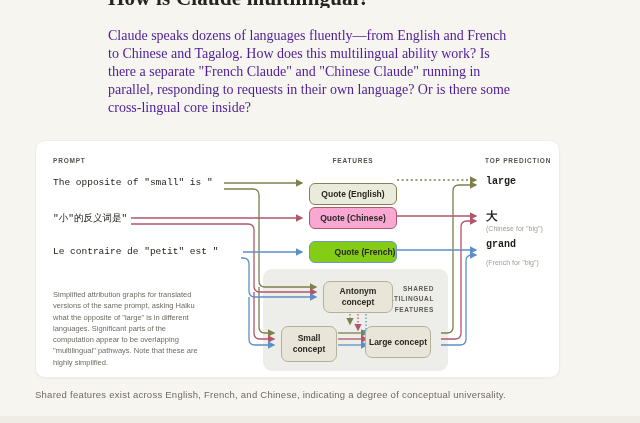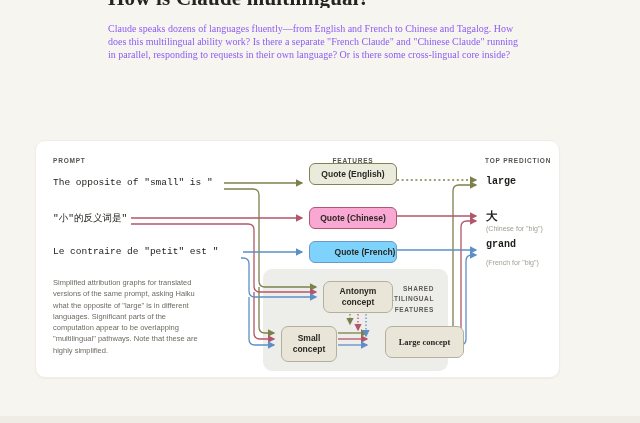--- a/index.html
+++ b/index.html
@@ -9,22 +9,22 @@
     font-family:"Liberation Sans", sans-serif;
   }
   
   .heading-clip { position:absolute; left:108px; top:0; width:430px; height:8px; overflow:hidden; }
   .heading-clip h2 {
     margin:-14px 0 0 0; font-family:"Liberation Serif", serif;
     font-size:21px; font-weight:700; color:#26241f; letter-spacing:.2px;
   }
   .paragraph {
     position:absolute; left:108px; top:13px; width:412px;
-    font-family:"Liberation Serif", serif; font-size:10px; line-height:1.29;
-    color:#8b5cf6;
+    font-family:"Liberation Serif", serif; font-size:14px; line-height:1.29;
+    color:#4c1d95;
   }
   
   .figure-card {
     position:absolute; left:35px; top:140px; width:525px; height:238px;
     background:#ffffff; border:1px solid #efede6; border-radius:10px;
     box-sizing:border-box; box-shadow:0 1px 2px rgba(0,0,0,.04);
   }
   .col-header {
     position:absolute; top:16px; font-size:6.5px; font-weight:bold;
     letter-spacing:.8px; color:#55534c;
@@ -41,45 +41,45 @@
   .pt-1 { top:36px; } .pt-2 { top:71px; } .pt-3 { top:105px; }
 
   .figure-svg { position:absolute; left:0; top:0; }
 
   .qbox {
     position:absolute; left:273px; width:88px; height:22px; box-sizing:border-box;
     border-radius:6px; border:1.3px solid; display:flex; align-items:center;
     justify-content:center; font-size:8.5px; font-weight:bold; color:#2a2823;
     background:#fff;
   }
-  .qb-en { top:22px;  background:#eaebdc; border-color:#81844f; }
+  .qb-en { top:42px;  background:#eaebdc; border-color:#81844f; }
   .qb-zh { top:66px;  background:#f9a8d4; border-color:#b2566b; }
-  .qb-fr { top:100px; background:#7dd3fc; border-color:#6d97c9;padding-left:24px; }
+  .qb-fr { top:100px; background:#84cc16; border-color:#6d97c9;padding-left:24px; }
 
   .shared-region {
     position:absolute; left:227px; top:128px; width:185px; height:102px;
     background:#ededea; border-radius:9px;
   }
   .shared-label {
     position:absolute; left:300px; top:143px; width:98px; text-align:right;
     font-size:6.5px; font-weight:bold; letter-spacing:.6px; color:#5d5b53;
     line-height:1.6;
   }
   .cbox {
     position:absolute; box-sizing:border-box; background:#e9e6d9;
     border:1px solid #b5b09c; border-radius:7px; display:flex; align-items:center;
     justify-content:center; text-align:center; font-size:8.5px; font-weight:bold;
     color:#2a2823; line-height:1.25; padding:2px;
   }
   .cb-antonym { left:287px; top:140px; width:70px; height:32px; }
   .cb-small   { left:245px; top:185px; width:56px; height:36px; }
-  .cb-large   { left:349px; top:185px; width:79px; height:32px;font-family:Liberation Serif, serif; }
+  .cb-large   { left:329px; top:185px; width:66px; height:32px; }
 
   .side-note {
-    position:absolute; left:17px; top:136px; width:154px;
+    position:absolute; left:17px; top:148px; width:154px;
     font-size:7.5px; line-height:1.5; color:#6e6b62;
   }
 
   .pred-word {
     position:absolute; left:450px;
     font-family:"Liberation Mono","DejaVu Sans Mono",monospace, sans-serif;
     font-size:10px; font-weight:bold; color:#1f1e1a;text-align:right;
   }
   .pw-1 { top:35px; } .pw-2 { top:68px; font-size:11.5px; } .pw-3 { top:98px; }
   .pred-note { position:absolute; left:450px; font-size:7px; color:#a29e93; }
@@ -178,15 +178,16 @@
     <div class="side-note">Simplified attribution graphs for translated versions of the same prompt, asking Haiku what the opposite of "large" is in different languages. Significant parts of the computation appear to be overlapping "multilingual" pathways. Note that these are highly simplified.</div>
 
     <div class="pred-word pw-1">large</div>
     <div class="pred-word pw-2">大</div>
     <div class="pred-note pn-2">(Chinese for "big")</div>
     <div class="pred-word pw-3">grand</div>
     <div class="pred-note pn-3">(French for "big")</div>
 
   </div>
 
+  <div class="bottom-caption">Shared features exist across English, French, and Chinese, indicating a degree of conceptual universality.</div>
   <div class="bottom-shade"></div>
 
 </div>
 
 </body></html>

